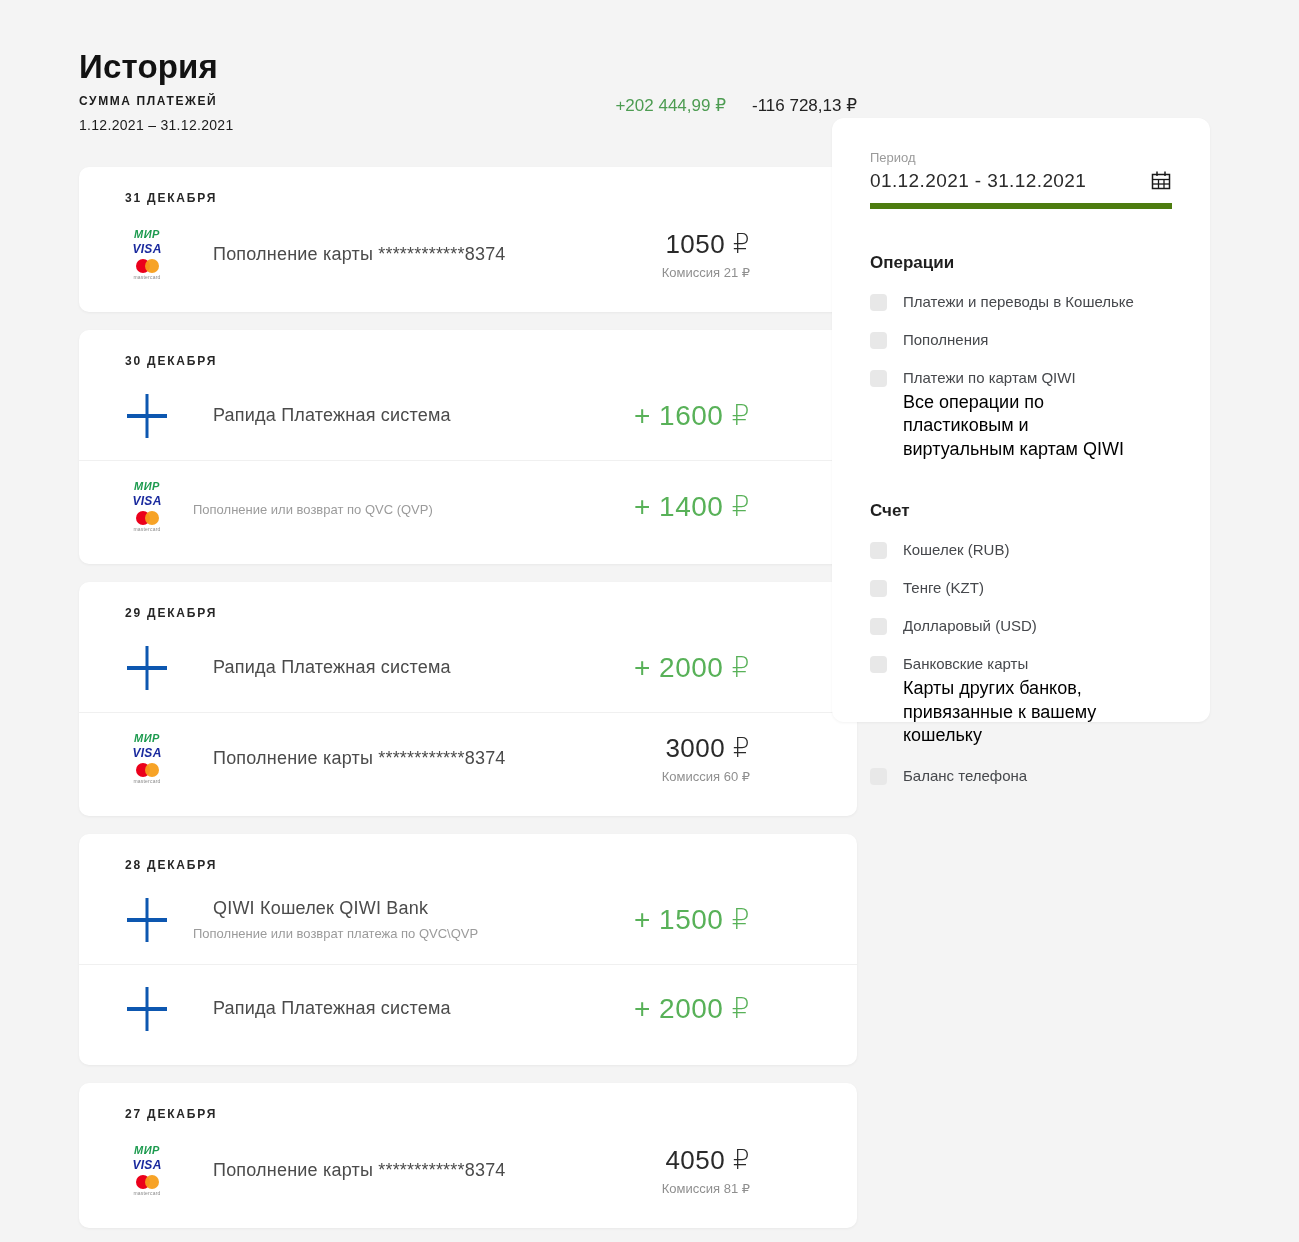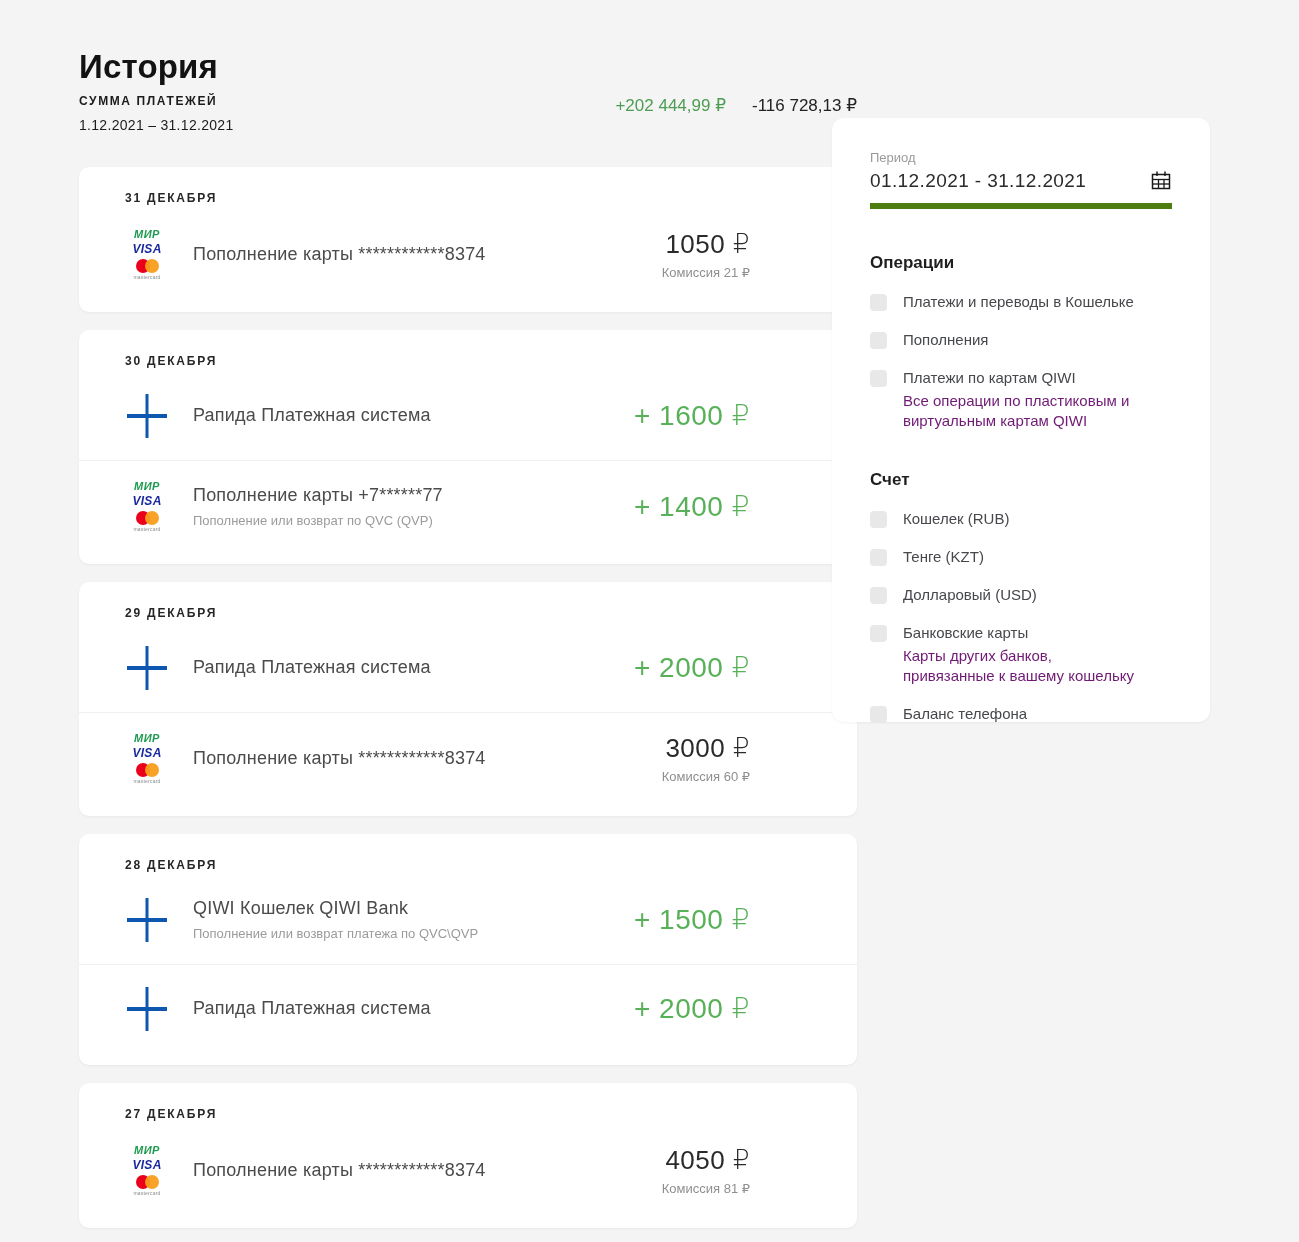--- a/index.html
+++ b/index.html
@@ -40,21 +40,21 @@
   }
   .date-header {
     padding: 0 46px; margin-bottom: 4px;
     font-size: 12px; font-weight: 700; letter-spacing: 1.8px;
     color: #262626;
   }
   .row { display: flex; align-items: center; padding: 20px 46px; }
   .row + .row { border-top: 1px solid #f0f0f0; }
   .icon-cell { width: 44px; flex: none; display: flex; justify-content: center; }
   .titles { margin-left: 24px; flex: 1; min-width: 0; }
-  .row-title { font-size: 18px; color: #4b4b4b; letter-spacing: 0.2px; }
+  .row-title { font-size: 18px; color: #4b4b4b; letter-spacing: 0.2px; margin-left: 20px; }
   .row-sub { font-size: 13px; color: #9b9b9b; margin-top: 7px; }
   .amount-cell { text-align: right; padding-right: 61px; white-space: nowrap; }
   .amount { font-weight: 300; letter-spacing: 0.5px; }
   .amount.income { color: #58b158; font-size: 28px; }
   .amount.neutral { color: #2a2a2a; font-size: 26px; }
   .commission { color: #8f8f8f; font-size: 13px; margin-top: 5px; }
 
   
   .plus-icon { display: block; }
 
@@ -86,21 +86,21 @@
   .filter-title { font-size: 17px; font-weight: 700; color: #1f1f1f; margin-top: 44px; }
   .filter-title.second { margin-top: 40px; }
   .check-item { display: flex; align-items: flex-start; margin-top: 20px; }
   .checkbox {
     width: 17px; height: 17px; flex: none;
     border-radius: 4px; background: #e8e8e8; margin-top: 1px;
     cursor: pointer;
   }
   .check-text { margin-left: 16px; }
   .check-label { font-size: 15px; color: #46484c; }
-  .check-sub { font-size: 15px; color: #701a75; margin-top: 4px; line-height: 1.3; max-width: 240px; }
+  .check-sub { font-size: 18px; color: #000000; margin-top: 4px; line-height: 1.3; max-width: 240px; }
 </style>
 </head>
 <body>
 
 <div class="main">
   <h1 class="page-title">История</h1>
 
   <div class="summary">
     <div>
       <div class="summary-label">СУММА ПЛАТЕЖЕЙ</div>
@@ -164,21 +164,20 @@
     <span class="brand-mir">МИР</span>
     <span class="brand-visa">VISA</span>
     <span class="brand-mc">
                   <i class="c1"></i>
                   <i class="c2"></i>
                 </span>
     <span class="brand-mc-label">mastercard</span>
   </div>
             </div>
     <div class="titles">
-      <div class="row-title">Пополнение карты +7******77</div>
       <div class="row-sub">Пополнение или возврат по QVC (QVP)</div>
     </div>
     <div class="amount-cell">
       <div class="amount income">+ 1400 ₽</div>
 
     </div>
   </div>
         </div>
   </section>
       <section class="card">

